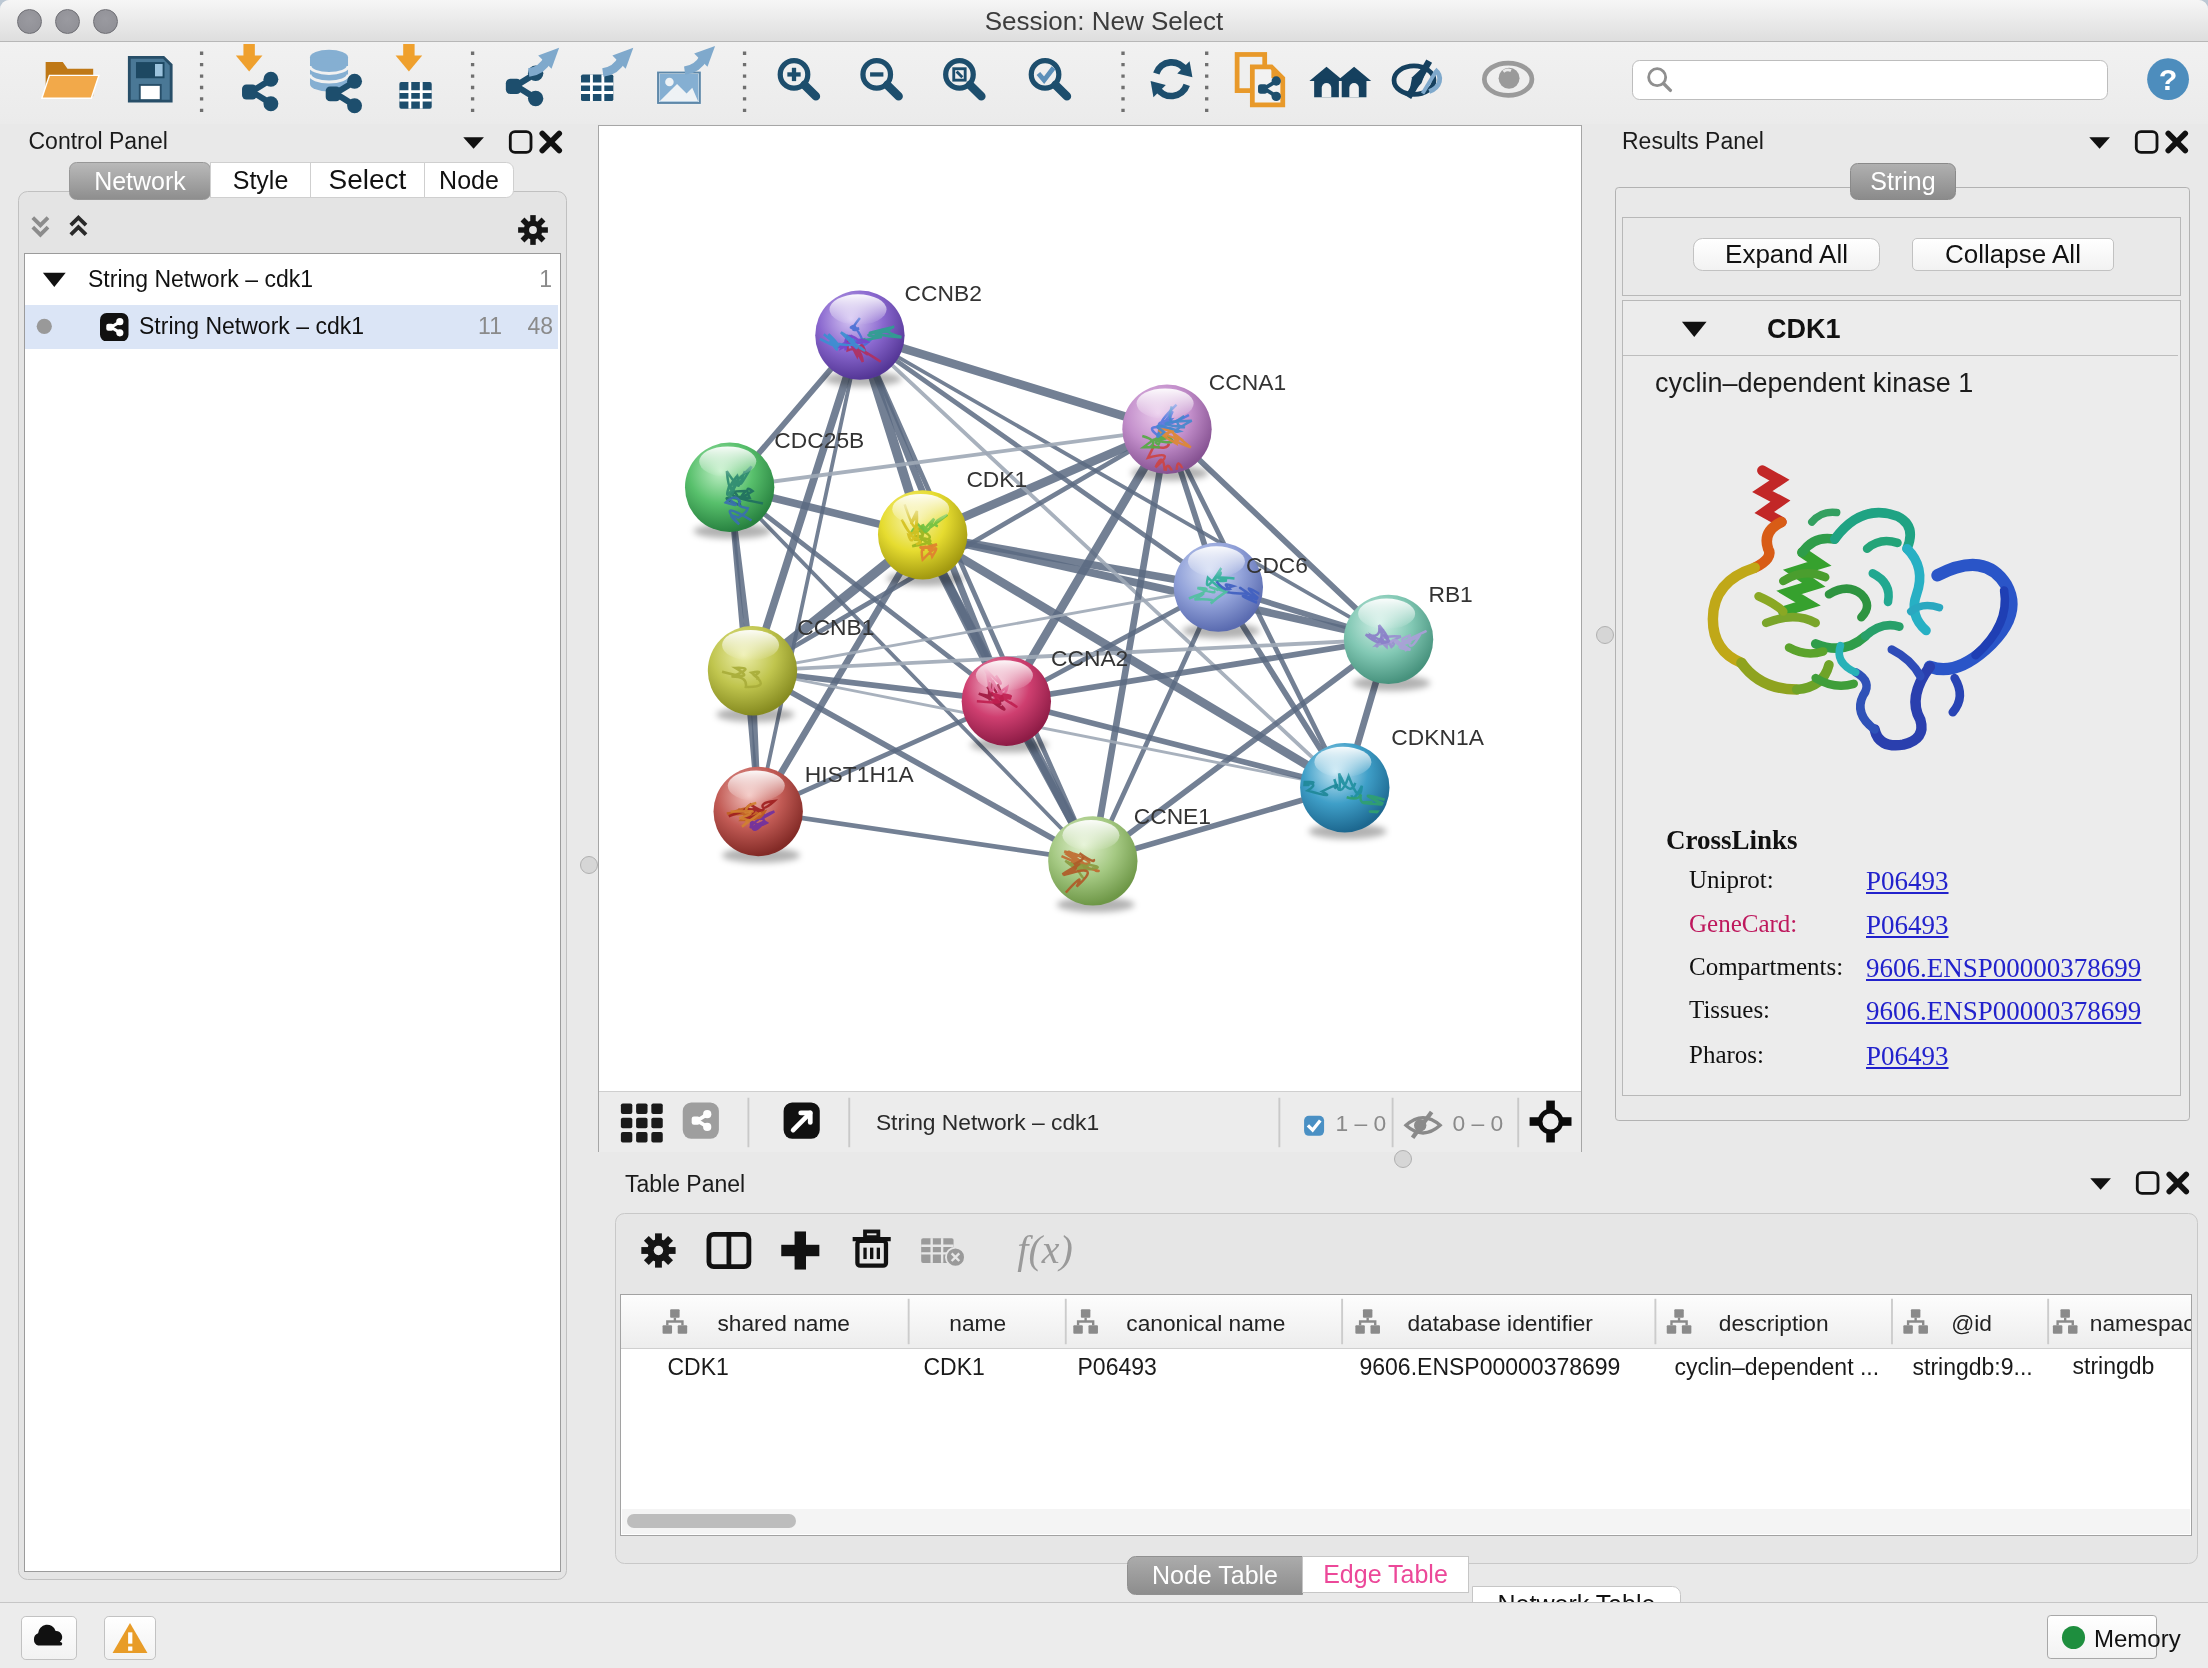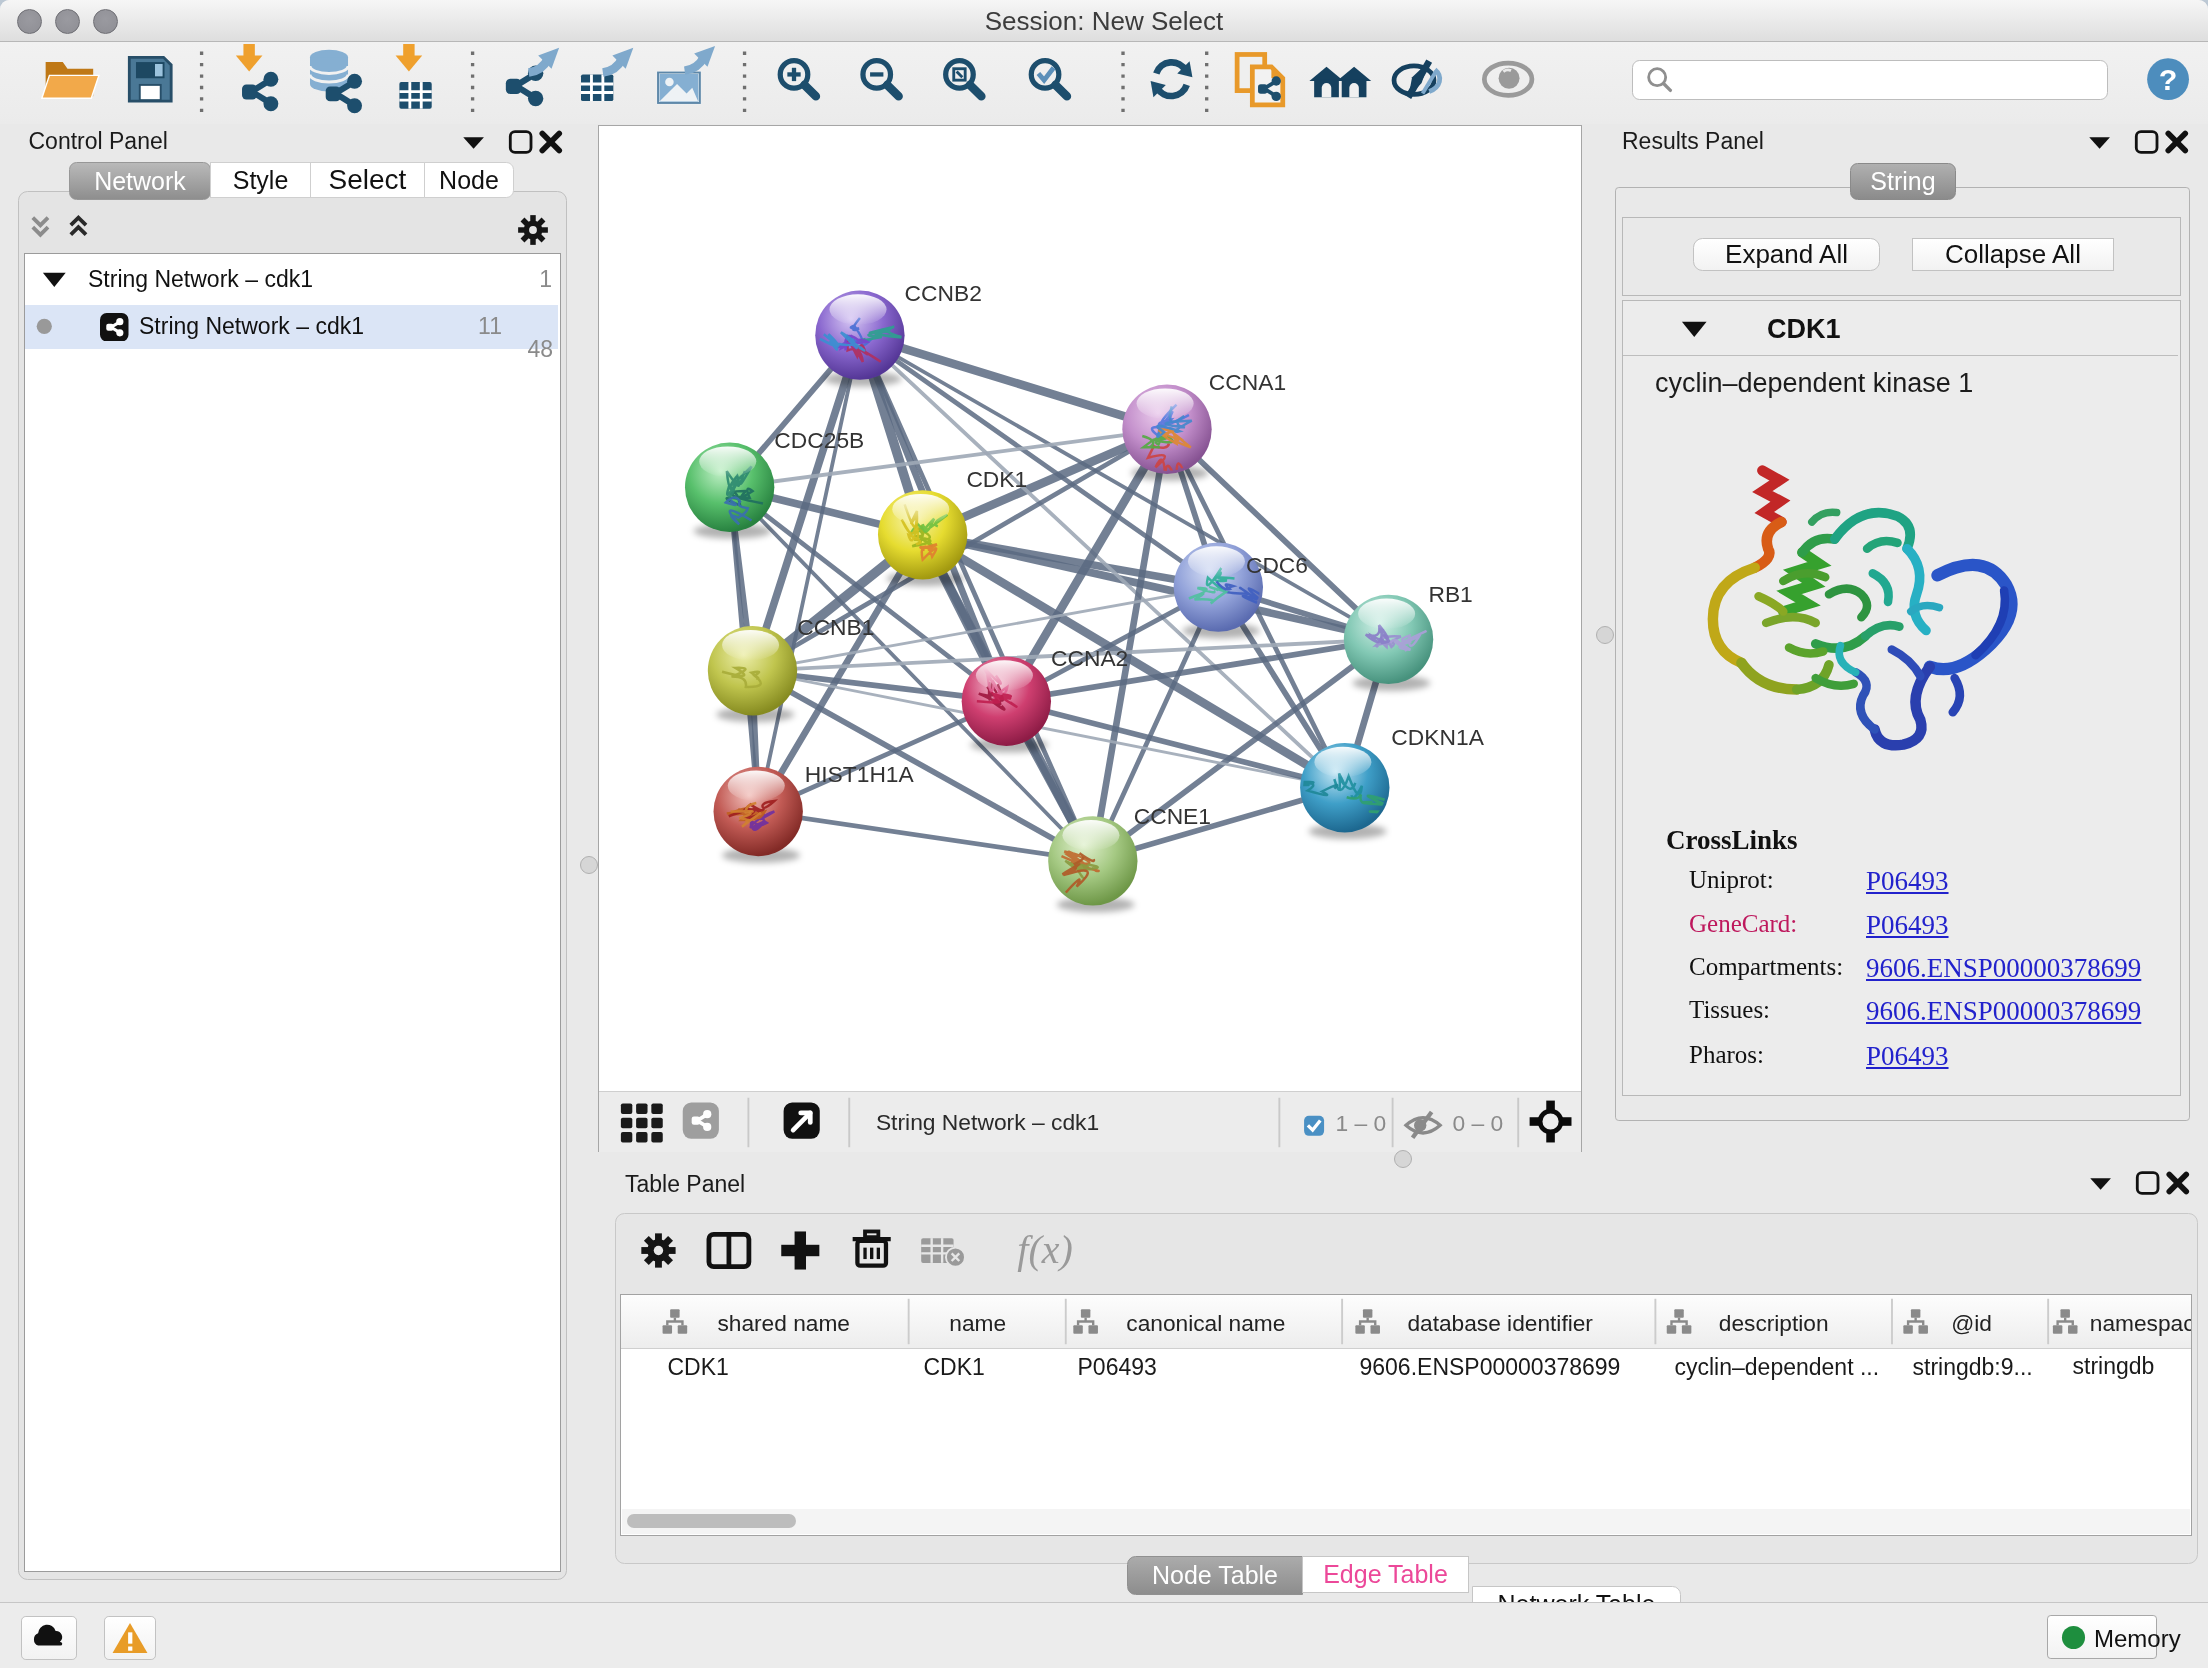--- a/index.html
+++ b/index.html
@@ -257,21 +257,21 @@
         <g transform="translate(15,15) scale(0.42)">
           <line x1="-8" y1="0" x2="13" y2="-13" stroke="#fff" stroke-width="8"></line>
           <line x1="-8" y1="0" x2="13" y2="13" stroke="#fff" stroke-width="8"></line>
           <rect x="-20" y="-9" width="18" height="18" rx="5" fill="#fff"></rect>
           <circle cx="14" cy="-14" r="9" fill="#fff"></circle>
           <circle cx="14" cy="14" r="9" fill="#fff"></circle>
         </g>
       </svg>
       <div class="abs" style="left:114px;top:7.6px;font-size:23px;color:#111;">String Network – cdk1</div>
       <div class="abs" style="left:391px;top:7.6px;width:86px;text-align:right;font-size:23px;color:#8a8a8a;">11</div>
-      <div class="abs" style="left:449px;top:7.6px;width:79px;text-align:right;font-size:23px;color:#8a8a8a;margin-top:23px;">48</div>
+      <div class="abs" style="left:449px;top:7.6px;width:79px;text-align:right;font-size:23px;color:#8a8a8a;">48</div>
     </div>
 
     <div class="abs" style="left:580px;top:731px;width:16px;height:16px;border-radius:50%;background:#d6d6d6;border:1px solid #b0b0b0;"></div>
   </div>
   <div id="networkview" style="position:absolute;left:598px;top:125px;width:982px;height:1025px;border:1px solid #a6a6a6;background:#fff;">
 <svg width="982" height="965" viewBox="0 0 1032 1015" style="position:absolute;left:0;top:0;">
 <defs>
 <radialGradient id="ng0" cx="0.40" cy="0.32" r="0.80">
             <stop offset="0" stop-color="#d6c6f3"></stop>
             <stop offset="0.45" stop-color="#8a68cf"></stop>
@@ -611,21 +611,21 @@
     <div class="abs panel-title" style="left:34px;top:2.9px;">Results Panel</div>
     <svg class="abs" width="114" height="32" style="left:496px;top:1.9px;" viewBox="0 0 120 34">
       <polygon points="5,11 27,11 16,23" fill="#111"></polygon>
       <rect x="55" y="5" width="22" height="22" rx="5" fill="none" stroke="#111" stroke-width="3"></rect>
       <path d="M 89,7 L 107,25 M 107,7 L 89,25" stroke="#111" stroke-width="6" stroke-linecap="round"></path>
     </svg>
     <div class="abs" style="left:27px;top:62px;width:573px;height:932px;background:#e9e9e9;border:1px solid #b2b2b2;border-radius:3.8px;"></div>
     <div class="abs" style="left:262px;top:38px;width:104px;height:35px;background:linear-gradient(#b0b0b0,#8b8b8b);border:1px solid #8a8a8a;border-radius:7.6px;color:#fff;font-size:25px;text-align:center;line-height:35px;">String</div>
     <div class="abs" style="left:34px;top:92px;width:557px;height:77px;background:#e9e9e9;border:1px solid #b8b8b8;"></div>
     <div class="btn" style="left:105px;top:113px;width:185px;height:31px;font-size:26px;line-height:31px;border-radius:9.5px;">Expand All</div>
-    <div class="btn" style="left:324px;top:113px;width:200px;height:31px;font-size:26px;line-height:31px;border-radius:0;">Collapse All</div>
+    <div class="btn" style="left:324px;top:113px;width:200px;height:31px;font-size:26px;line-height:31px;border-radius:5px;">Collapse All</div>
     <div class="abs" style="left:34px;top:175px;width:557px;height:794px;background:#ececec;border:1px solid #b8b8b8;"></div>
     <svg class="abs" width="28.5" height="21" style="left:92px;top:193px;" viewBox="0 0 30 22">
         <polygon points="2,4 28,4 15,20" fill="#111"></polygon>
       </svg>
     <div class="abs" style="left:179px;top:189px;font-size:27px;font-weight:bold;color:#111;">CDK1</div>
     <div class="abs" style="left:35px;top:230px;width:555px;height:0;border-top:1px solid #bdbdbd;"></div>
     <div class="abs" style="left:67px;top:243px;font-size:27px;color:#1c1c1c;">cyclin–dependent kinase 1</div>
     <svg class="abs" width="355" height="299" style="left:83px;top:336px;" viewBox="0 0 373 314">
       <g fill="none" stroke-linecap="round">
         <path d="M 96,10 L 114,20 L 96,32 L 115,42 L 98,54 L 116,64" stroke="#c22727" stroke-width="11"></path>

